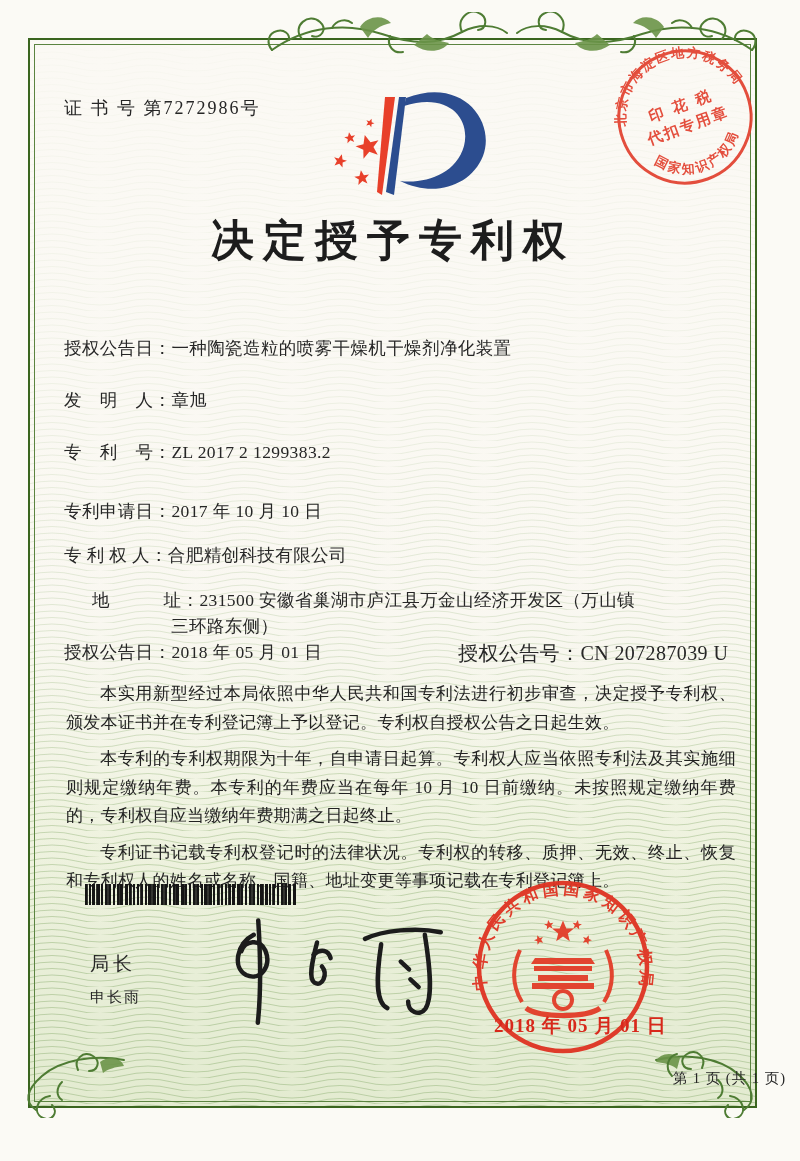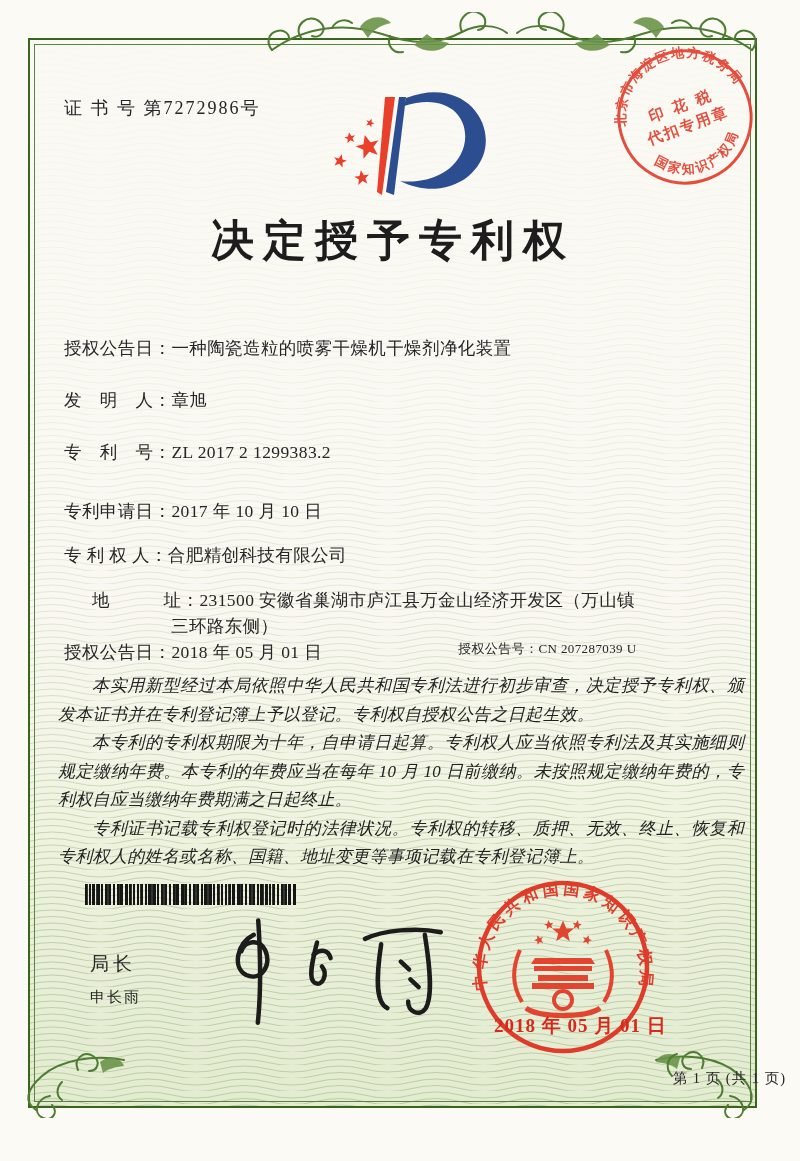--- a/index.html
+++ b/index.html
@@ -16,23 +16,23 @@
   .frame-outer{position:absolute;left:28px;top:38px;width:725px;height:1066px;border:2px solid #3a651f;}
   .frame-inner{position:absolute;left:34px;top:44px;width:715px;height:1056px;border:1px solid #5b8440;}
   .orn{position:absolute;}
   
   .certno{position:absolute;left:64px;top:96px;font-size:18px;letter-spacing:2px;}
   .title{position:absolute;left:0;top:212px;width:786px;text-align:center;
          font-size:43px;font-weight:700;letter-spacing:9px;color:#1d1d1d;}
   .row{position:absolute;left:64px;font-size:17.5px;letter-spacing:.4px;white-space:nowrap;}
   .row .lab{display:inline-block;}
   .addr2{position:absolute;left:171px;font-size:17.5px;letter-spacing:.4px;}
-  .grantno{position:absolute;left:458px;font-size:13px;letter-spacing:.4px;white-space:nowrap;}
+  .grantno{position:absolute;left:458px;font-size:20px;letter-spacing:.4px;white-space:nowrap;}
   .body-text{position:absolute;left:58px;top:672px;width:686px;font-size:17px;line-height:28.5px;color:#222;}
-  .body-text p{margin:0;text-indent:2em;text-align:justify;letter-spacing:.3px;font-style:italic;}
+  .body-text p{margin:8px;text-indent:2em;text-align:justify;letter-spacing:.3px;}
   .barcode{position:absolute;left:85px;top:884px;width:211px;height:21px;
     background-image:
       repeating-linear-gradient(90deg,#151515 0 2px,rgba(0,0,0,0) 2px 4px),
       repeating-linear-gradient(90deg,#151515 0 1px,rgba(0,0,0,0) 1px 7px),
       repeating-linear-gradient(90deg,rgba(20,20,20,.85) 0 3px,rgba(0,0,0,0) 3px 11px);}
   .director{position:absolute;left:90px;top:951px;font-size:19px;letter-spacing:4px;}
   .director-name{position:absolute;left:90px;top:988px;font-size:15px;letter-spacing:2px;}
   .seal-date{position:absolute;left:494px;top:1013px;font-size:19px;font-weight:700;
              color:#d8281b;letter-spacing:1px;white-space:nowrap;}
   .footer{position:absolute;left:0;top:1069px;width:786px;text-align:right;font-size:14.5px;letter-spacing:1px;}

